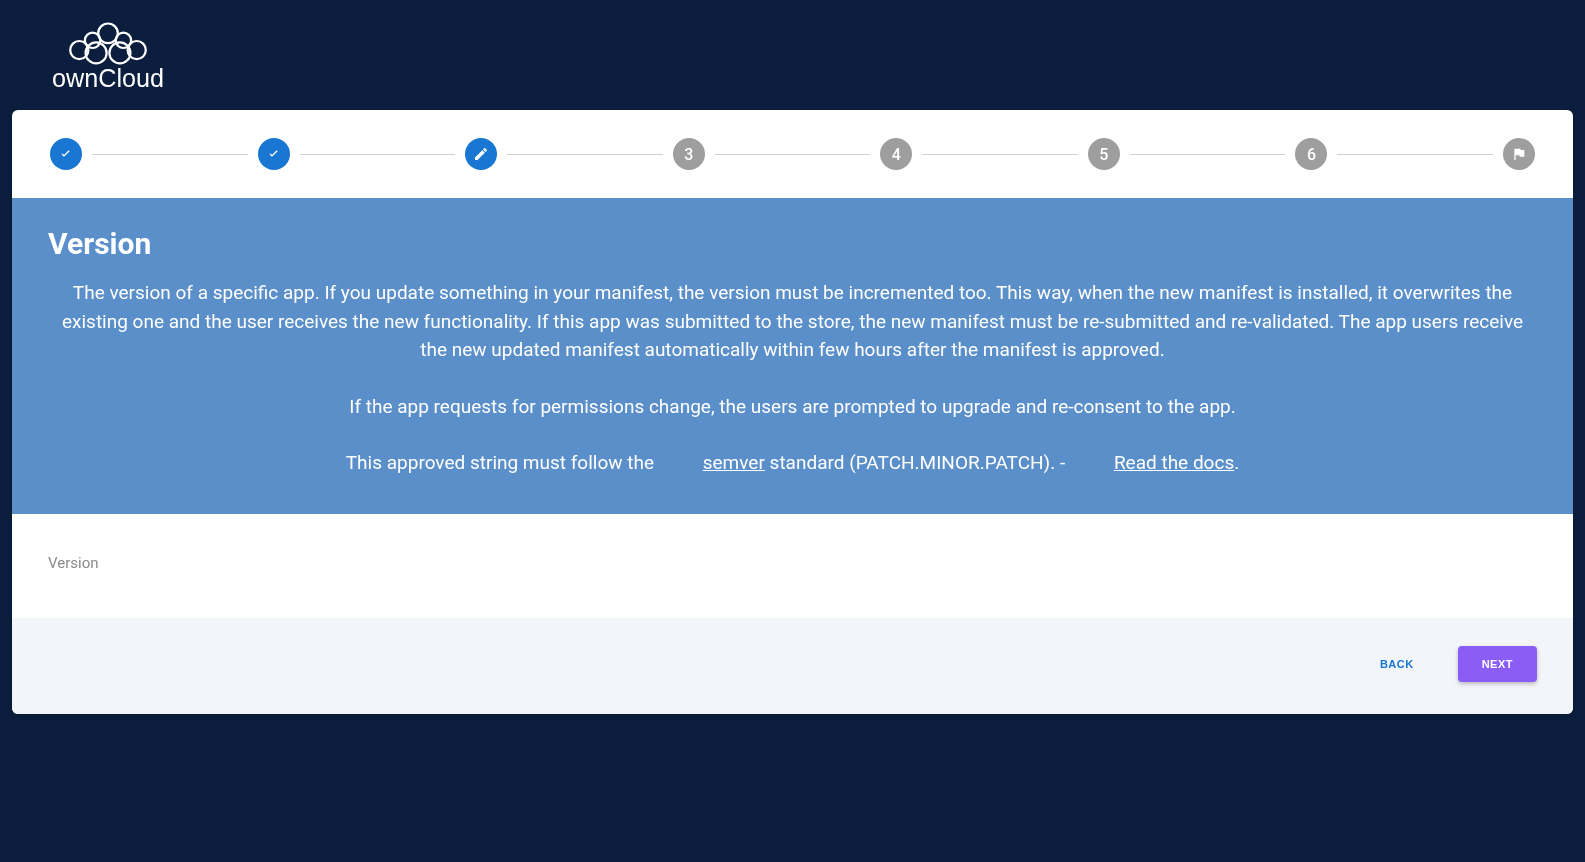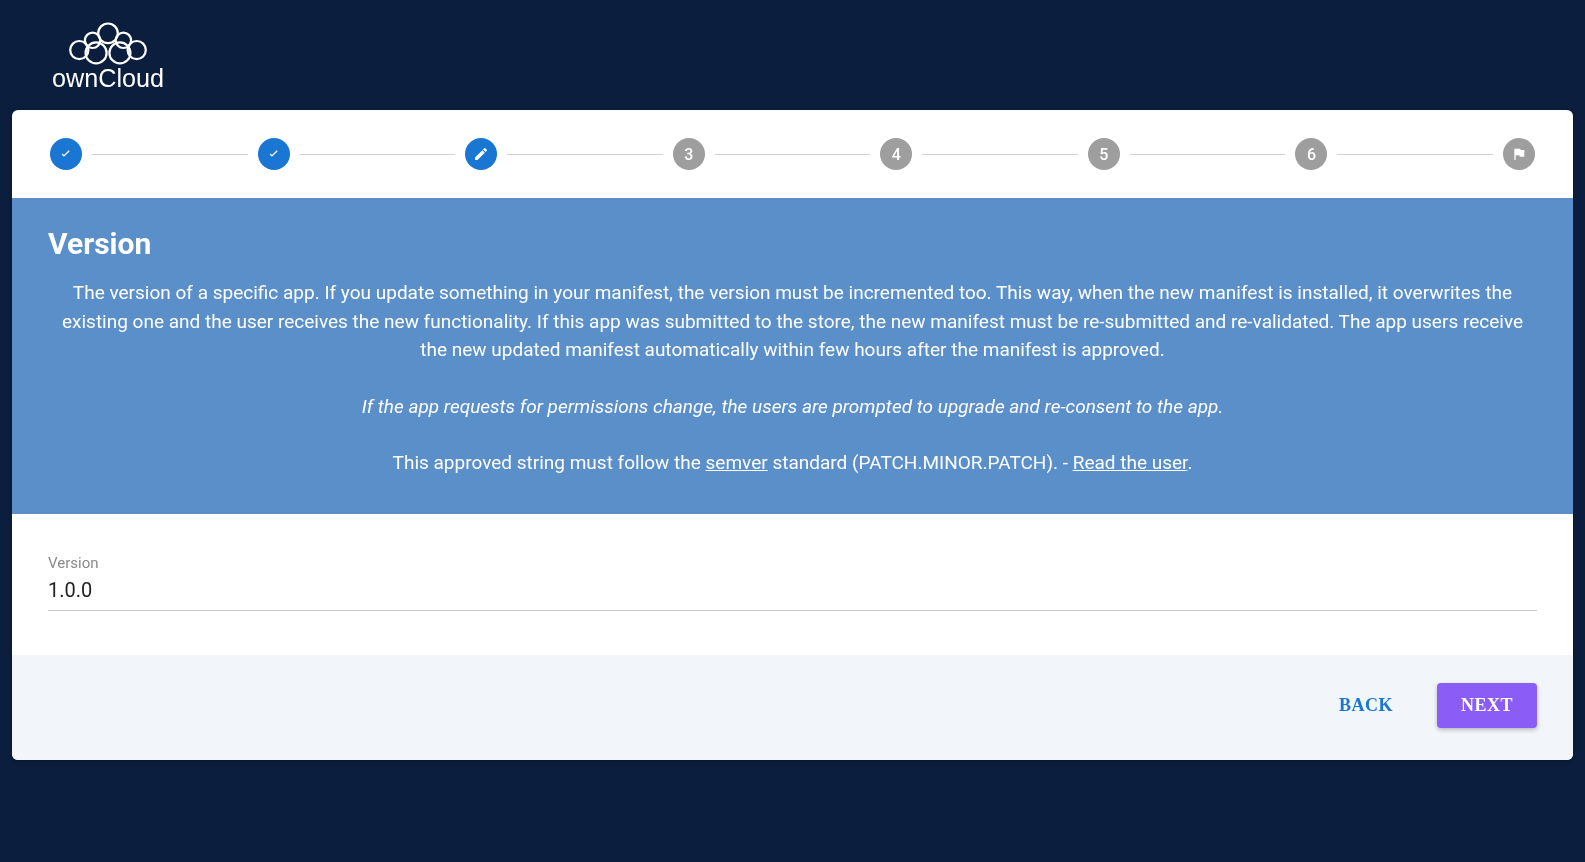--- a/index.html
+++ b/index.html
@@ -62,25 +62,26 @@
     font-size: 30px;
     font-weight: 700;
     margin-bottom: 18px;
   }
   .info-panel p {
     font-size: 19px;
     line-height: 1.5;
     font-weight: 400;
     text-align: center;
   }
-  .info-panel .para2 { margin-top: 28px; font-style: italic; }
+  .info-panel .para2 { margin-top: 28px; }
   .info-panel .para3 { margin-top: 28px; }
   .info-panel a {
     color: #fff;
     text-decoration: underline;
+    margin-left: 44px;
   }
   .form-area {
     background: #fff;
     padding: 40px 36px 44px 36px;
   }
   .field-label {
     font-size: 15px;
     color: #8a8a8a;
     margin-bottom: 2px;
   }
@@ -97,29 +98,29 @@
   }
   .footer {
     background: #f2f6fa;
     padding: 28px 36px 32px 36px;
     display: flex;
     justify-content: flex-end;
     align-items: center;
     gap: 20px;
   }
   .btn {
-    font-size: 18px;
+    font-size: 11px;
     font-weight: 600;
     letter-spacing: 0.5px;
     padding: 12px 24px;
     border-radius: 4px;
     border: none;
     cursor: pointer;
     text-transform: uppercase;
-    font-family: Liberation Serif, serif;
+    font-family: Liberation Sans, sans-serif;
   }
   .btn-back {
     background: transparent;
     color: #1976d2;
   }
   .btn-next {
     background: #8b5cf6;
     color: #fff;
     box-shadow: 0 2px 4px rgba(0,0,0,0.25);
   }
@@ -186,27 +187,26 @@
           <path d="M14.4 6L14 4H5v17h2v-7h5.6l.4 2h7V6z"></path>
         </svg>
     </div>
   </div>
 
   <div class="info-panel">
     <h1>Version</h1>
     <p>The version of a specific app. If you update something in your manifest, the version must be incremented too. This way, when the new manifest is installed, it overwrites the existing one and the user receives the new functionality. If this app was submitted to the store, the new manifest must be re-submitted and re-validated. The app users receive the new updated manifest automatically within few hours after the manifest is approved.</p>
     <p class="para2">If the app requests for permissions change, the users are prompted to upgrade and re-consent to the app.</p>
     <p class="para3">
-      <span>This approved string must follow the </span><a href="#">semver</a><span> standard (PATCH.MINOR.PATCH). - </span><a href="#">Read the user</a><span>.</span>
+      <span>This approved string must follow the </span><a href="#">semver</a><span> standard (PATCH.MINOR.PATCH). - </span><a href="#">Read the docs</a><span>.</span>
     </p>
   </div>
 
   <div class="form-area">
     <div class="field-label">Version</div>
-    <input class="field-input" type="text" value="1.0.0" style="">
   </div>
 
   <div class="footer">
     <button class="btn btn-back">BACK</button>
     <button class="btn btn-next">NEXT</button>
   </div>
 
 </div>
 
 </body></html>

